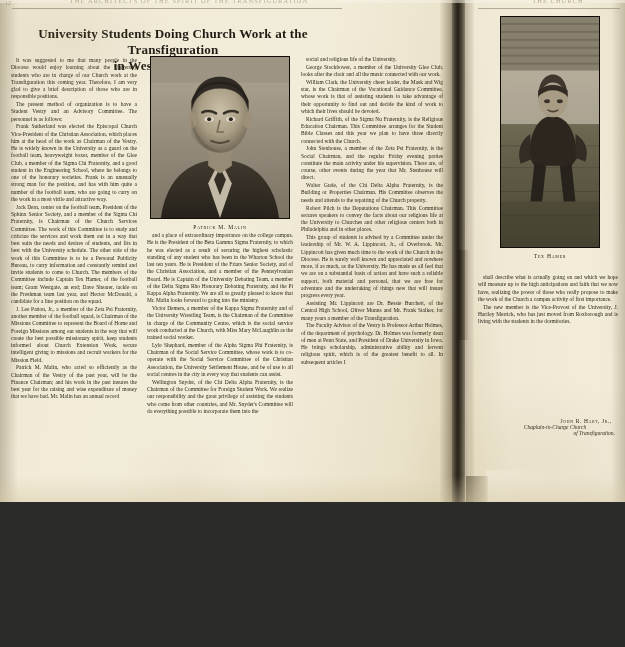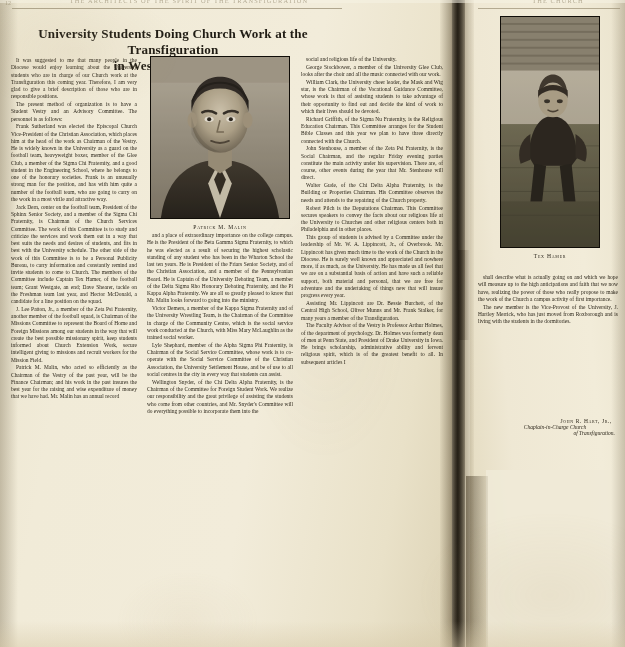--- a/index.html
+++ b/index.html
@@ -1,18 +1,18 @@
 <!DOCTYPE html>
 <html><head>
 <meta charset="utf-8">
 <style>
   html,body{margin:0;padding:0;background:#2b2b28;}
   body{width:625px;height:647px;overflow:hidden;font-family:"Liberation Serif",serif;}
 
-  #page{position:relative;width:625px;height:647px;background:#efe9d5;overflow:hidden;}
+  #page{position:relative;width:625px;height:502px;background:#efe9d5;overflow:hidden;}
 
   
   .paper-left{position:absolute;left:0;top:0;width:452px;height:647px;
     background:linear-gradient(100deg,#ece5cf 0%,#f1ebd8 22%,#f2ecda 58%,#e9e1c8 85%,#ddd3b6 100%);}
   .paper-right{position:absolute;left:470px;top:0;width:155px;height:647px;
     background:linear-gradient(85deg,#e2d9bd 0%,#efe8d4 28%,#f2ecd9 70%,#eae3cd 100%);}
   .gutter{position:absolute;left:440px;top:0;width:34px;height:647px;
     background:linear-gradient(90deg,rgba(120,104,72,.05) 0%,rgba(86,72,46,.45) 32%,rgba(46,38,24,.78) 52%,rgba(96,81,53,.38) 72%,rgba(150,133,97,.08) 100%);}
   .gutter-hard{position:absolute;left:452px;top:0;width:13px;height:647px;
     background:linear-gradient(90deg,rgba(30,24,14,.30),rgba(24,19,11,.80) 45%,rgba(40,32,19,.35));}

